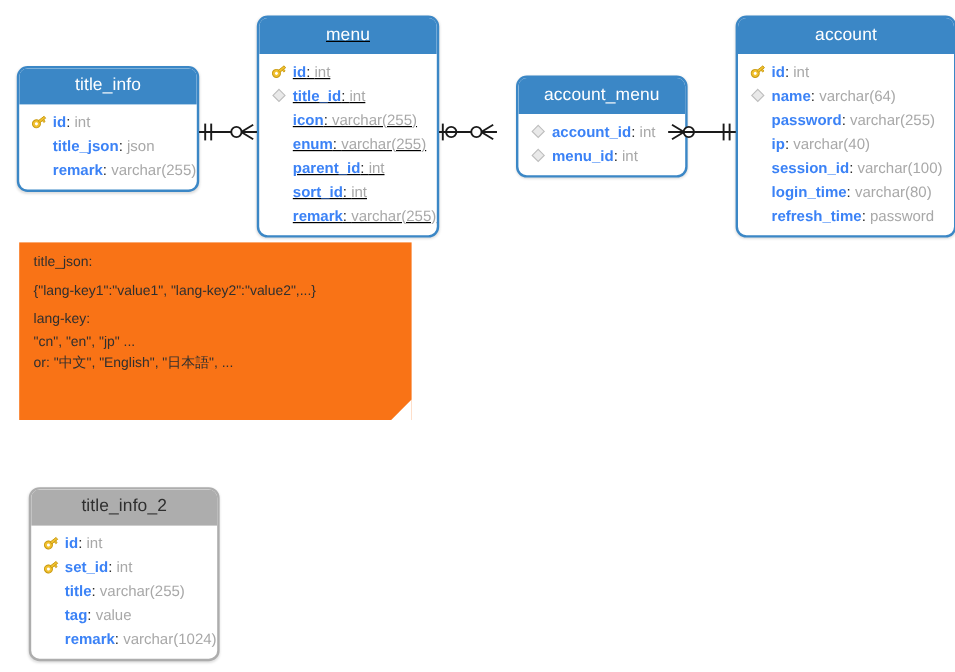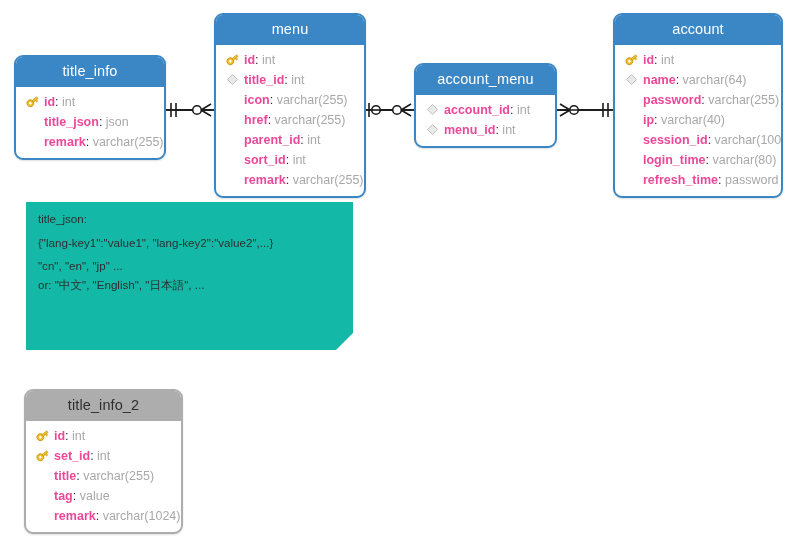--- a/index.html
+++ b/index.html
@@ -37,41 +37,40 @@
   .entity-body{padding:5px 0 6px 0;}
 
   .field{
     display:flex;
     align-items:center;
     height:20px;
     padding-left:8px;
     font-size:12.5px;
     white-space:nowrap;
   }
-  .fname{color:#ec4899;font-weight:bold;}
+  .fname{color:#3b82f6;font-weight:bold;}
   .ftype{color:#a8a8a8;margin-left:0;}
   .fcolon{color:#2b2b2b;}
 
   
   .ficon{
     width:17px;height:16px;flex:0 0 17px;
     margin-right:3px;
     display:inline-flex;align-items:center;justify-content:center;
   }
   .ficon.blank{visibility:hidden;}
 
   
   .note{
     position:absolute;
-    background:#14b8a6;
+    background:#f97316;
     box-sizing:border-box;
     font-size:11.6px;
     color:#2f2f2f;
     padding:11px 12px 23px 12px;
-    margin-left:10px;
   }
   .note-line{line-height:1;margin-bottom:12px;white-space:nowrap;}
   .note-line.tight{margin-bottom:7px;}
   .note-line:last-child{margin-bottom:0;}
   .note-fold{
     position:absolute;right:0;bottom:0;
     width:0;height:0;
     border-left:17px solid transparent;
     border-bottom:17px solid #ffffff;
   }
@@ -109,21 +108,21 @@
           <span class="ftype">json</span>
         </div>
         <div class="field">
           <span class="ficon blank"></span>
           <span class="fname">remark</span>
           <span class="fcolon">:&nbsp;</span>
           <span class="ftype">varchar(255)</span>
         </div>
       </div>
     </div>
-    <div class="entity" style="left: 214px; top: 13px; width: 152px;">
+    <div class="entity" style="left: 214px; top: 13px; width: 152px; text-decoration: underline;">
       <div class="entity-header">menu</div>
       <div class="entity-body">
         <div class="field">
           <span class="ficon">
             <svg width="15" height="15" viewBox="0 0 16 16">
               <g transform="rotate(-38 8 8)">
                 <circle cx="5.1" cy="8" r="3.5" fill="#f2c12e" stroke="#c99b14" stroke-width="1"></circle>
                 <circle cx="5.1" cy="8" r="1.35" fill="#ffffff"></circle>
                 <rect x="8.0" y="6.9" width="6.6" height="2.2" fill="#f2c12e" stroke="#c99b14" stroke-width="0.8"></rect>
                 <rect x="11.0" y="9.0" width="1.5" height="2.1" fill="#f2c12e" stroke="#c99b14" stroke-width="0.7"></rect>
@@ -145,21 +144,21 @@
           <span class="ftype">int</span>
         </div>
         <div class="field">
           <span class="ficon blank"></span>
           <span class="fname">icon</span>
           <span class="fcolon">:&nbsp;</span>
           <span class="ftype">varchar(255)</span>
         </div>
         <div class="field">
           <span class="ficon blank"></span>
-          <span class="fname">href</span>
+          <span class="fname">enum</span>
           <span class="fcolon">:&nbsp;</span>
           <span class="ftype">varchar(255)</span>
         </div>
         <div class="field">
           <span class="ficon blank"></span>
           <span class="fname">parent_id</span>
           <span class="fcolon">:&nbsp;</span>
           <span class="ftype">int</span>
         </div>
         <div class="field">
@@ -169,21 +168,21 @@
           <span class="ftype">int</span>
         </div>
         <div class="field">
           <span class="ficon blank"></span>
           <span class="fname">remark</span>
           <span class="fcolon">:&nbsp;</span>
           <span class="ftype">varchar(255)</span>
         </div>
       </div>
     </div>
-    <div class="entity" style="left: 414px; top: 63px; width: 143px;">
+    <div class="entity" style="left: 430px; top: 63px; width: 143px;">
       <div class="entity-header">account_menu</div>
       <div class="entity-body">
         <div class="field">
           <span class="ficon">
             <svg width="13" height="13" viewBox="0 0 14 14">
               <polygon points="7,1.6 12.4,7 7,12.4 1.6,7" fill="#e9e9e9" stroke="#bdbdbd" stroke-width="1"></polygon>
             </svg>
           </span>
           <span class="fname">account_id</span>
           <span class="fcolon">:&nbsp;</span>
@@ -194,21 +193,21 @@
             <svg width="13" height="13" viewBox="0 0 14 14">
               <polygon points="7,1.6 12.4,7 7,12.4 1.6,7" fill="#e9e9e9" stroke="#bdbdbd" stroke-width="1"></polygon>
             </svg>
           </span>
           <span class="fname">menu_id</span>
           <span class="fcolon">:&nbsp;</span>
           <span class="ftype">int</span>
         </div>
       </div>
     </div>
-    <div class="entity" style="left: 613px; top: 13px; width: 170px;">
+    <div class="entity" style="left: 613px; top: 13px; width: 184px;">
       <div class="entity-header">account</div>
       <div class="entity-body">
         <div class="field">
           <span class="ficon">
             <svg width="15" height="15" viewBox="0 0 16 16">
               <g transform="rotate(-38 8 8)">
                 <circle cx="5.1" cy="8" r="3.5" fill="#f2c12e" stroke="#c99b14" stroke-width="1"></circle>
                 <circle cx="5.1" cy="8" r="1.35" fill="#ffffff"></circle>
                 <rect x="8.0" y="6.9" width="6.6" height="2.2" fill="#f2c12e" stroke="#c99b14" stroke-width="0.8"></rect>
                 <rect x="11.0" y="9.0" width="1.5" height="2.1" fill="#f2c12e" stroke="#c99b14" stroke-width="0.7"></rect>
@@ -254,21 +253,21 @@
           <span class="ftype">varchar(80)</span>
         </div>
         <div class="field">
           <span class="ficon blank"></span>
           <span class="fname">refresh_time</span>
           <span class="fcolon">:&nbsp;</span>
           <span class="ftype">password</span>
         </div>
       </div>
     </div>
-    <div class="entity gray" style="left: 24px; top: 389px; width: 159px;">
+    <div class="entity gray" style="left: 24px; top: 406px; width: 159px;">
       <div class="entity-header">title_info_2</div>
       <div class="entity-body">
         <div class="field">
           <span class="ficon">
             <svg width="15" height="15" viewBox="0 0 16 16">
               <g transform="rotate(-38 8 8)">
                 <circle cx="5.1" cy="8" r="3.5" fill="#f2c12e" stroke="#c99b14" stroke-width="1"></circle>
                 <circle cx="5.1" cy="8" r="1.35" fill="#ffffff"></circle>
                 <rect x="8.0" y="6.9" width="6.6" height="2.2" fill="#f2c12e" stroke="#c99b14" stroke-width="0.8"></rect>
                 <rect x="11.0" y="9.0" width="1.5" height="2.1" fill="#f2c12e" stroke="#c99b14" stroke-width="0.7"></rect>
@@ -343,17 +342,18 @@
         <circle cx="17" cy="11" r="4.3" stroke="#1a1a1a" stroke-width="1.6" fill="#ffffff"></circle>
         <line x1="21.3" y1="11" x2="56" y2="11" stroke="#1a1a1a" stroke-width="1.6" fill="none"></line>
         <line x1="46" y1="4" x2="46" y2="18" stroke="#1a1a1a" stroke-width="1.6" fill="none"></line>
         <line x1="51" y1="4" x2="51" y2="18" stroke="#1a1a1a" stroke-width="1.6" fill="none"></line>
         <line x1="0" y1="11" x2="46" y2="11" stroke="#1a1a1a" stroke-width="1.6" fill="none"></line>
       </svg>
     </div>
     <div class="note" style="left: 16px; top: 202px; width: 327px; height: 148px;">
       <div class="note-line">title_json:</div>
       <div class="note-line">{"lang-key1":"value1", "lang-key2":"value2",...}</div>
+      <div class="note-line tight">lang-key:</div>
       <div class="note-line tight">"cn", "en", "jp" ...</div>
       <div class="note-line">or: "中文", "English", "日本語", ...</div>
       <div class="note-fold"></div>
     </div>
   </div>
 
 </body></html>

